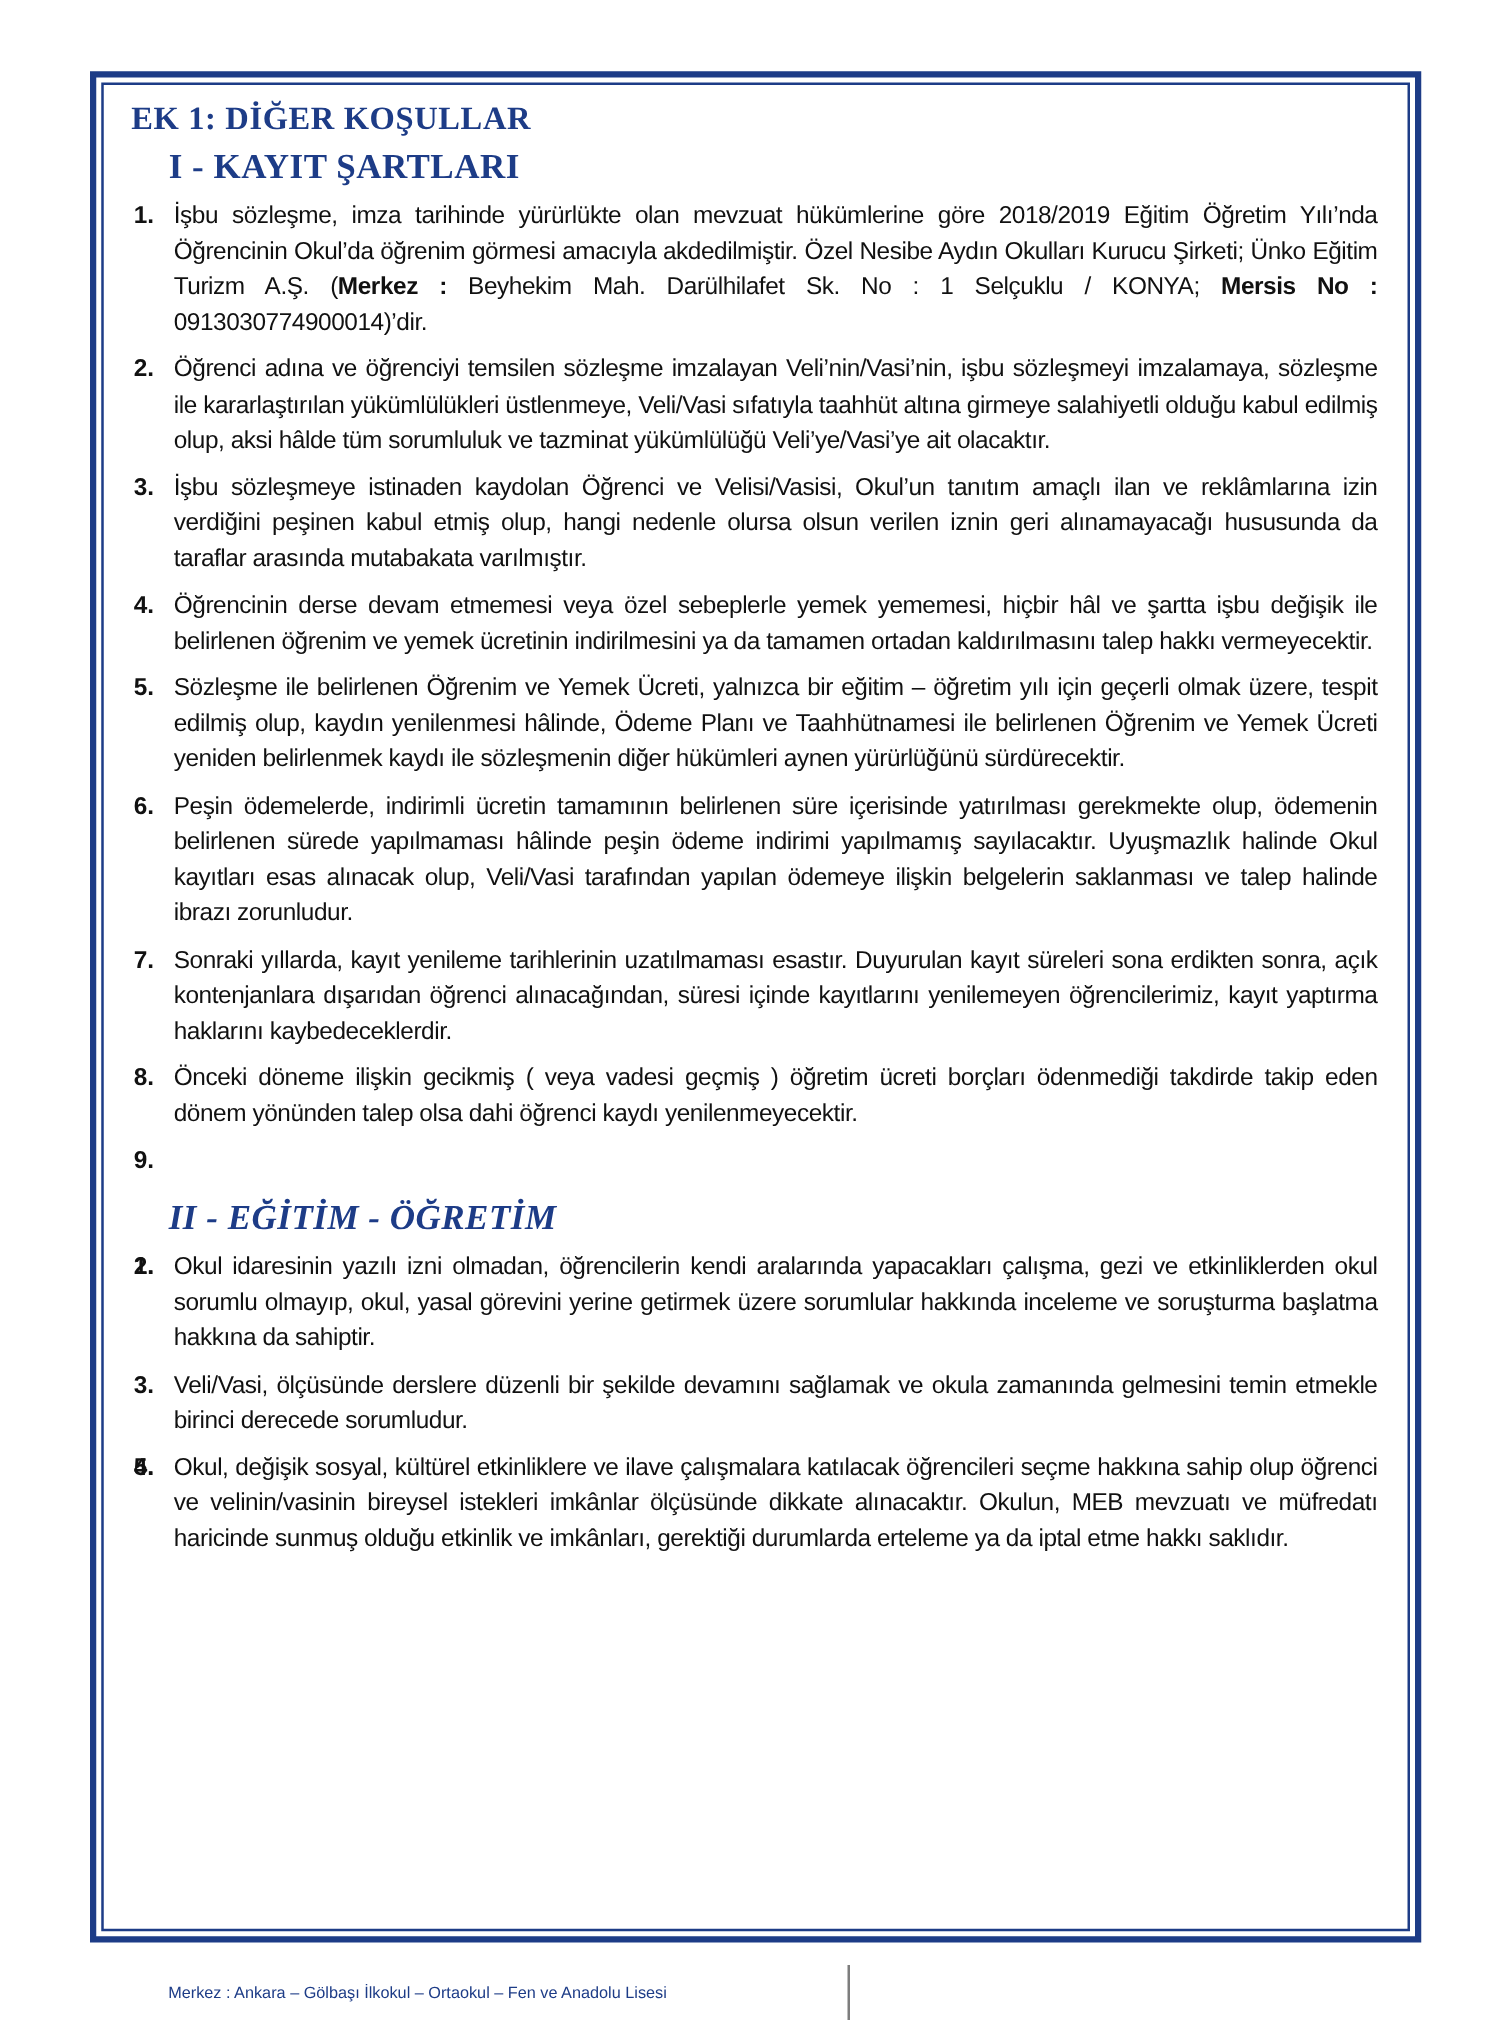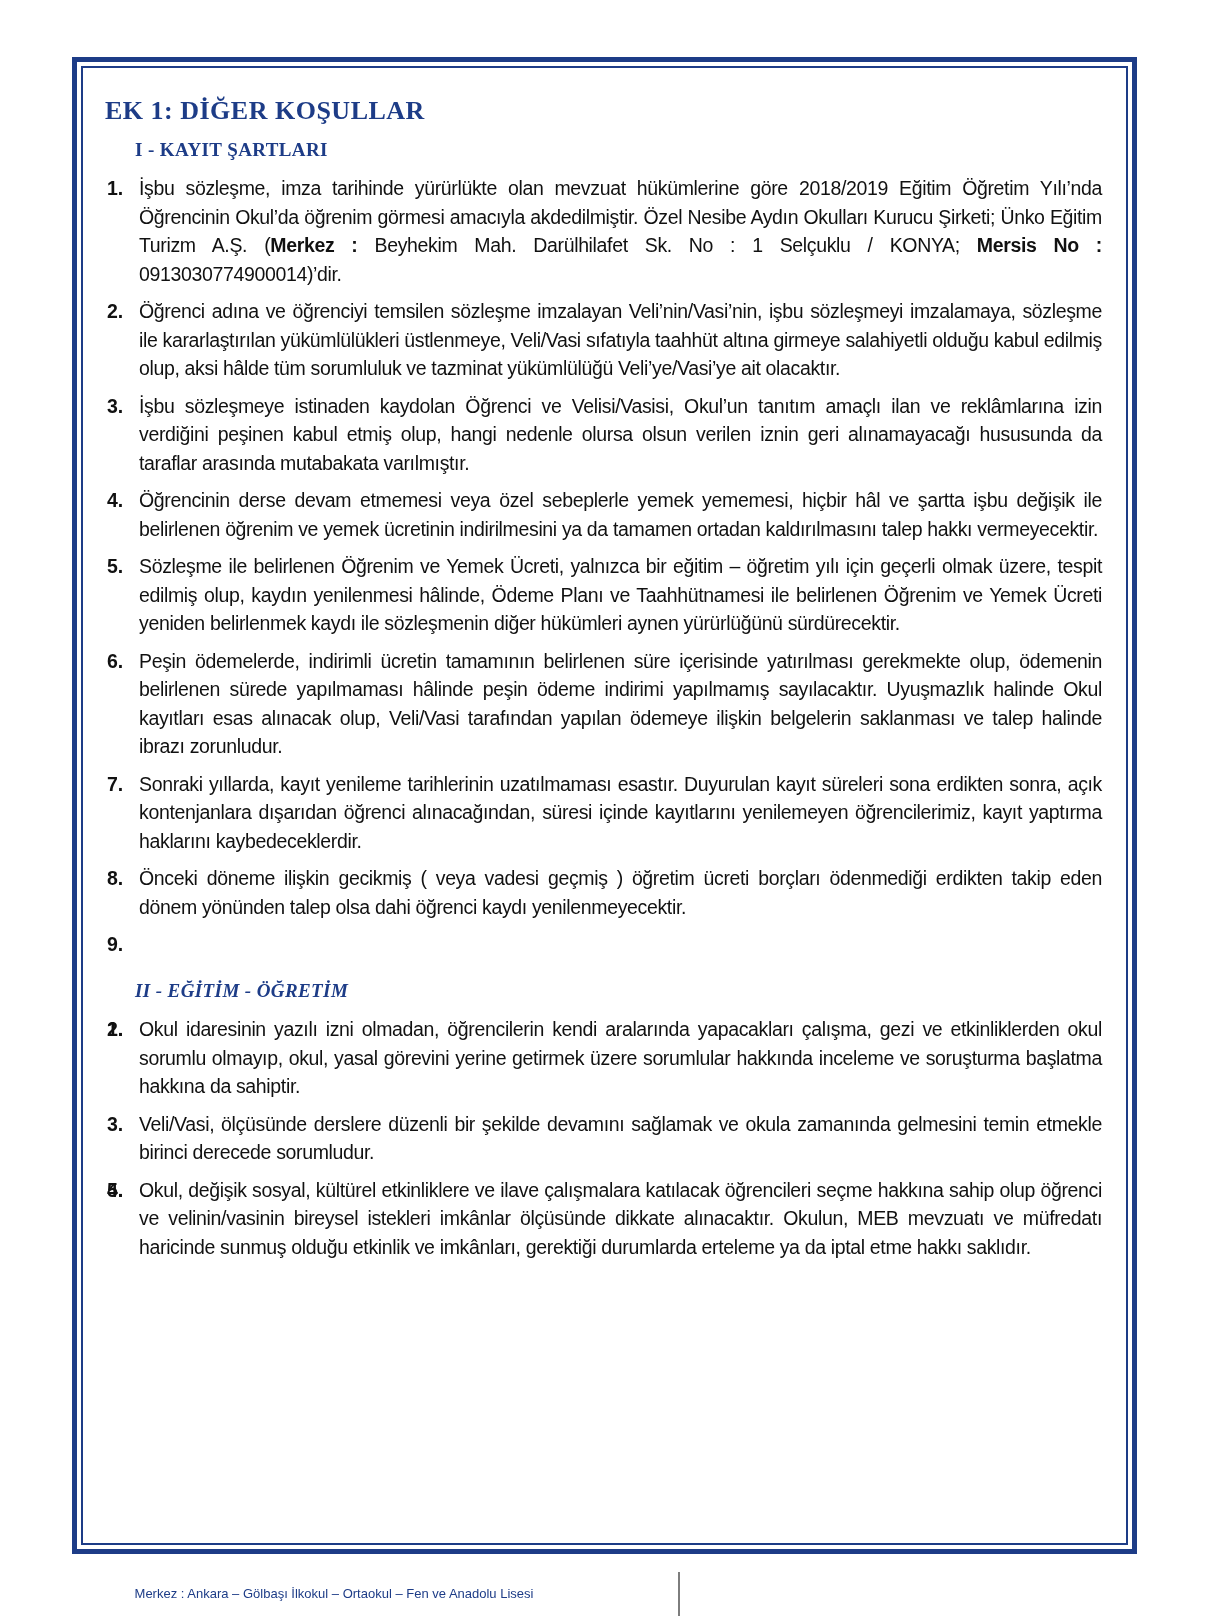--- a/index.html
+++ b/index.html
@@ -29,36 +29,36 @@
     border: 5px solid var(--navy);
     box-sizing: border-box;
     padding: 4px;
     background: #ffffff;
   }
   .frame-inner {
     border: 2px solid var(--navy);
     box-sizing: border-box;
     width: 100%;
     height: 100%;
-    padding: 28px 24px 0 22px;
+    padding: 12px 24px 0 22px;
     overflow: hidden;
   }
   .doc-title {
     font-family: "Liberation Serif", serif;
     font-weight: 700;
     font-size: 26px;
     line-height: 30px;
     color: var(--navy);
     letter-spacing: 0.5px;
     margin: 0 0 6px 0;
   }
   .section-heading {
     font-family: "Liberation Serif", serif;
     font-weight: 700;
-    font-size: 19px;
+    font-size: 28px;
     line-height: 28px;
     color: var(--navy);
     letter-spacing: 0.4px;
     margin: 10px 0 10px 30px;
   }
   .section-heading.second {
     margin-top: 56px;
     font-style: italic;
   }
   .items {
@@ -126,21 +126,21 @@
       <div id="sections">
           <h2 class="section-heading">I - KAYIT ŞARTLARI</h2>
           <ol class="items">
             <li class="item"><span class="num">1.</span><span>İşbu sözleşme, imza tarihinde yürürlükte olan mevzuat hükümlerine göre 2018/2019 Eğitim Öğretim Yılı’nda Öğrencinin Okul’da öğrenim görmesi amacıyla akdedilmiştir. Özel Nesibe Aydın Okulları Kurucu Şirketi; Ünko Eğitim Turizm A.Ş. (</span><span class="bold">Merkez : </span><span>Beyhekim Mah. Darülhilafet Sk. No : 1 Selçuklu / KONYA; </span><span class="bold">Mersis No : </span><span>0913030774900014)’dir.</span></li>
             <li class="item"><span class="num">2.</span><span>Öğrenci adına ve öğrenciyi temsilen sözleşme imzalayan Veli’nin/Vasi’nin, işbu sözleşmeyi imzalamaya, sözleşme ile kararlaştırılan yükümlülükleri üstlenmeye, Veli/Vasi sıfatıyla taahhüt altına girmeye salahiyetli olduğu kabul edilmiş olup, aksi hâlde tüm sorumluluk ve tazminat yükümlülüğü Veli’ye/Vasi’ye ait olacaktır.</span></li>
             <li class="item"><span class="num">3.</span><span>İşbu sözleşmeye istinaden kaydolan Öğrenci ve Velisi/Vasisi, Okul’un tanıtım amaçlı ilan ve reklâmlarına izin verdiğini peşinen kabul etmiş olup, hangi nedenle olursa olsun verilen iznin geri alınamayacağı hususunda da taraflar arasında mutabakata varılmıştır.</span></li>
             <li class="item"><span class="num">4.</span><span>Öğrencinin derse devam etmemesi veya özel sebeplerle yemek yememesi, hiçbir hâl ve şartta işbu değişik ile belirlenen öğrenim ve yemek ücretinin indirilmesini ya da tamamen ortadan kaldırılmasını talep hakkı vermeyecektir.</span></li>
             <li class="item"><span class="num">5.</span><span>Sözleşme ile belirlenen Öğrenim ve Yemek Ücreti, yalnızca bir eğitim – öğretim yılı için geçerli olmak üzere, tespit edilmiş olup, kaydın yenilenmesi hâlinde, Ödeme Planı ve Taahhütnamesi ile belirlenen Öğrenim ve Yemek Ücreti yeniden belirlenmek kaydı ile sözleşmenin diğer hükümleri aynen yürürlüğünü sürdürecektir.</span></li>
             <li class="item"><span class="num">6.</span><span>Peşin ödemelerde, indirimli ücretin tamamının belirlenen süre içerisinde yatırılması gerekmekte olup, ödemenin belirlenen sürede yapılmaması hâlinde peşin ödeme indirimi yapılmamış sayılacaktır. Uyuşmazlık halinde Okul kayıtları esas alınacak olup, Veli/Vasi tarafından yapılan ödemeye ilişkin belgelerin saklanması ve talep halinde ibrazı zorunludur.</span></li>
             <li class="item"><span class="num">7.</span><span>Sonraki yıllarda, kayıt yenileme tarihlerinin uzatılmaması esastır. Duyurulan kayıt süreleri sona erdikten sonra, açık kontenjanlara dışarıdan öğrenci alınacağından, süresi içinde kayıtlarını yenilemeyen öğrencilerimiz, kayıt yaptırma haklarını kaybedeceklerdir.</span></li>
-            <li class="item"><span class="num">8.</span><span>Önceki döneme ilişkin gecikmiş ( veya vadesi geçmiş ) öğretim ücreti borçları ödenmediği erdikten takip eden dönem yönünden talep olsa dahi öğrenci kaydı yenilenmeyecektir.</span></li>
+            <li class="item"><span class="num">8.</span><span>Önceki döneme ilişkin gecikmiş ( veya vadesi geçmiş ) öğretim ücreti borçları ödenmediği takdirde takip eden dönem yönünden talep olsa dahi öğrenci kaydı yenilenmeyecektir.</span></li>
             <li class="item"><span class="num">9.</span></li>
           </ol>
           <h2 class="section-heading second">II - EĞİTİM - ÖĞRETİM</h2>
           <ol class="items">
             <li class="item"><span class="num">1.</span></li>
             <li class="item"><span class="num">2.</span><span>Okul idaresinin yazılı izni olmadan, öğrencilerin kendi aralarında yapacakları çalışma, gezi ve etkinliklerden okul sorumlu olmayıp, okul, yasal görevini yerine getirmek üzere sorumlular hakkında inceleme ve soruşturma başlatma hakkına da sahiptir.</span></li>
             <li class="item"><span class="num">3.</span><span>Veli/Vasi, ölçüsünde derslere düzenli bir şekilde devamını sağlamak ve okula zamanında gelmesini temin etmekle birinci derecede sorumludur.</span></li>
             <li class="item"><span class="num">4.</span></li>
             <li class="item"><span class="num">5.</span><span>Okul, değişik sosyal, kültürel etkinliklere ve ilave çalışmalara katılacak öğrencileri seçme hakkına sahip olup öğrenci ve velinin/vasinin bireysel istekleri imkânlar ölçüsünde dikkate alınacaktır. Okulun, MEB mevzuatı ve müfredatı haricinde sunmuş olduğu etkinlik ve imkânları, gerektiği durumlarda erteleme ya da iptal etme hakkı saklıdır.</span></li>
           </ol>

